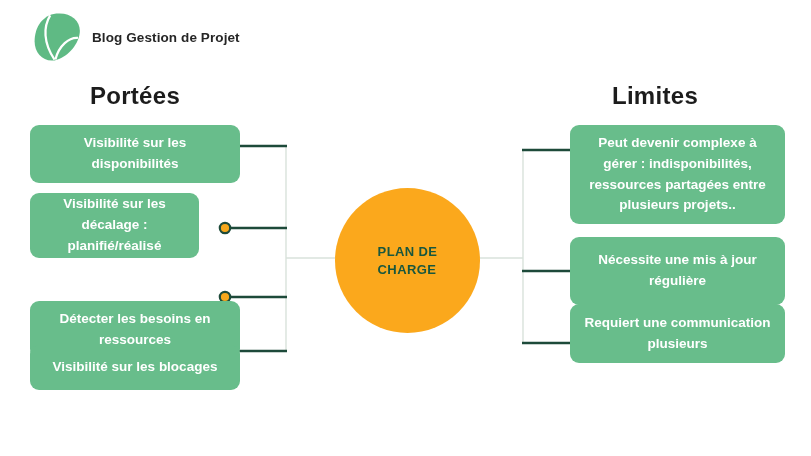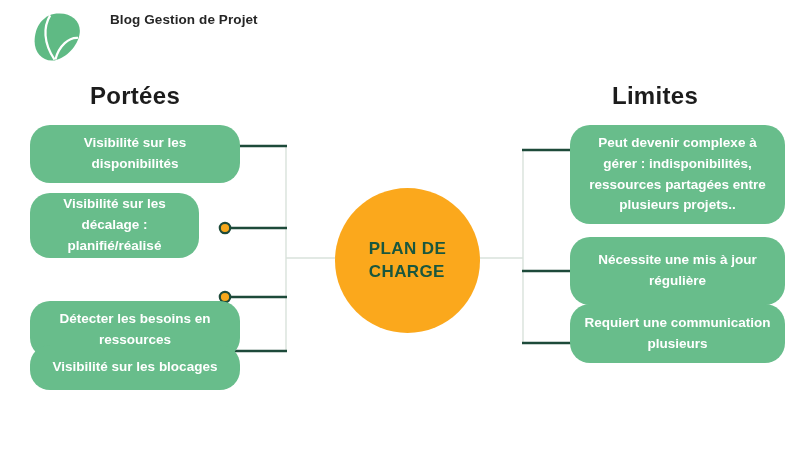--- a/index.html
+++ b/index.html
@@ -1,44 +1,44 @@
 <!DOCTYPE html>
 <html><head>
 <meta charset="utf-8">
 <style>
   html,body{margin:0;padding:0;background:#ffffff;}
   body{font-family:"Liberation Sans", sans-serif;}
   .canvas{position:relative;width:811px;height:456px;background:#ffffff;overflow:hidden;}
 
   
-  .brand{position:absolute;left:32px;top:12px;display:flex;align-items:flex-start;gap:26px;}
+  .brand{position:absolute;left:32px;top:12px;display:flex;align-items:center;gap:8px;}
   .brand .logo{width:52px;height:50px;display:block;}
   .brand .brand-name{font-size:13.5px;font-weight:bold;color:#262626;letter-spacing:.1px;}
 
   
   .col-title{position:absolute;top:82px;font-size:24px;font-weight:800;color:#1c1c1c;text-align:center;letter-spacing:.3px;}
   .col-title.left{left:30px;width:210px;}
   .col-title.right{left:555px;width:200px;}
 
   
-  .node{position:absolute;background:#68bd8b;border-radius:20px;color:#ffffff;
+  .node{position:absolute;background:#68bd8b;border-radius:9px;color:#ffffff;
         display:flex;align-items:center;justify-content:center;text-align:center;
         font-weight:bold;font-size:13.5px;line-height:1.55;padding:4px 14px;box-sizing:border-box;}
   .l1{left:30px;top:125px;width:210px;height:58px;}
   .l2{left:30px;top:193px;width:169px;height:65px;}
   .l3{left:30px;top:268px;width:210px;height:57px;margin-top:33px;}
   .l4{left:30px;top:345px;width:210px;height:45px;}
   .r1{left:570px;top:125px;width:215px;height:99px;}
   .r2{left:570px;top:237px;width:215px;height:68px;}
   .r3{left:570px;top:304px;width:215px;height:59px;}
 
   
   .center-circle{position:absolute;left:335px;top:188px;width:145px;height:145px;border-radius:50%;
         background:#fba81c;display:flex;align-items:center;justify-content:center;}
-  .center-circle .label{font-size:17px;font-weight:800;color:#19573e;letter-spacing:.4px;
+  .center-circle .label{font-size:13px;font-weight:800;color:#19573e;letter-spacing:.4px;
         white-space:pre-line;text-align:left;line-height:1.35;}
 
   
   .wires{position:absolute;left:0;top:0;width:811px;height:456px;pointer-events:none;}
 </style>
 </head>
 <body>
 
 <div class="canvas">
 

